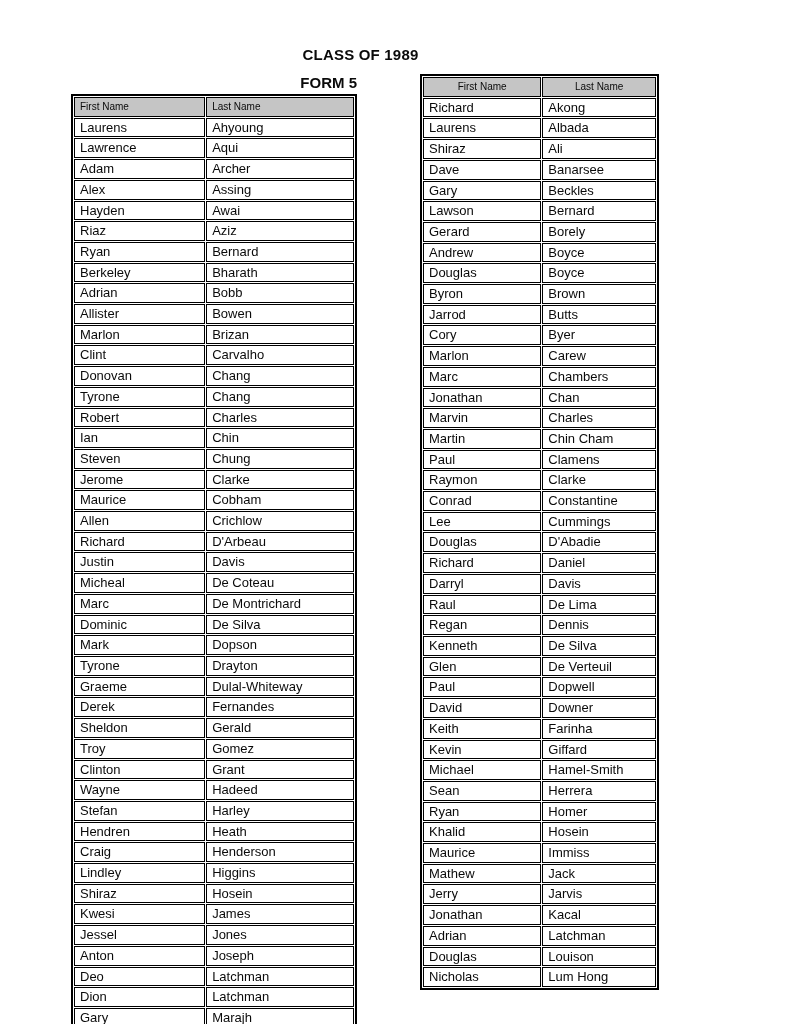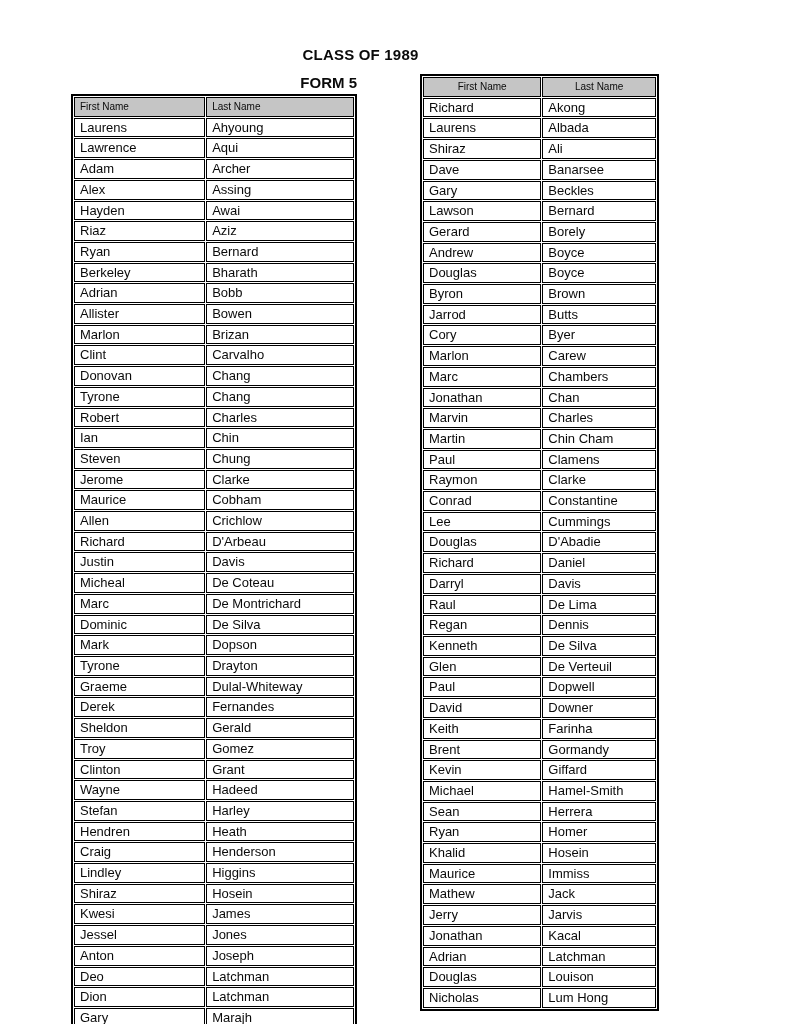--- a/index.html
+++ b/index.html
@@ -398,24 +398,20 @@
         </tr>
         <tr>
           <td>David</td>
           <td>Downer</td>
         </tr>
         <tr>
           <td>Keith</td>
           <td>Farinha</td>
         </tr>
         <tr>
-          <td>Brent</td>
-          <td>Gormandy</td>
-        </tr>
-        <tr>
           <td>Kevin</td>
           <td>Giffard</td>
         </tr>
         <tr>
           <td>Michael</td>
           <td>Hamel-Smith</td>
         </tr>
         <tr>
           <td>Sean</td>
           <td>Herrera</td>

